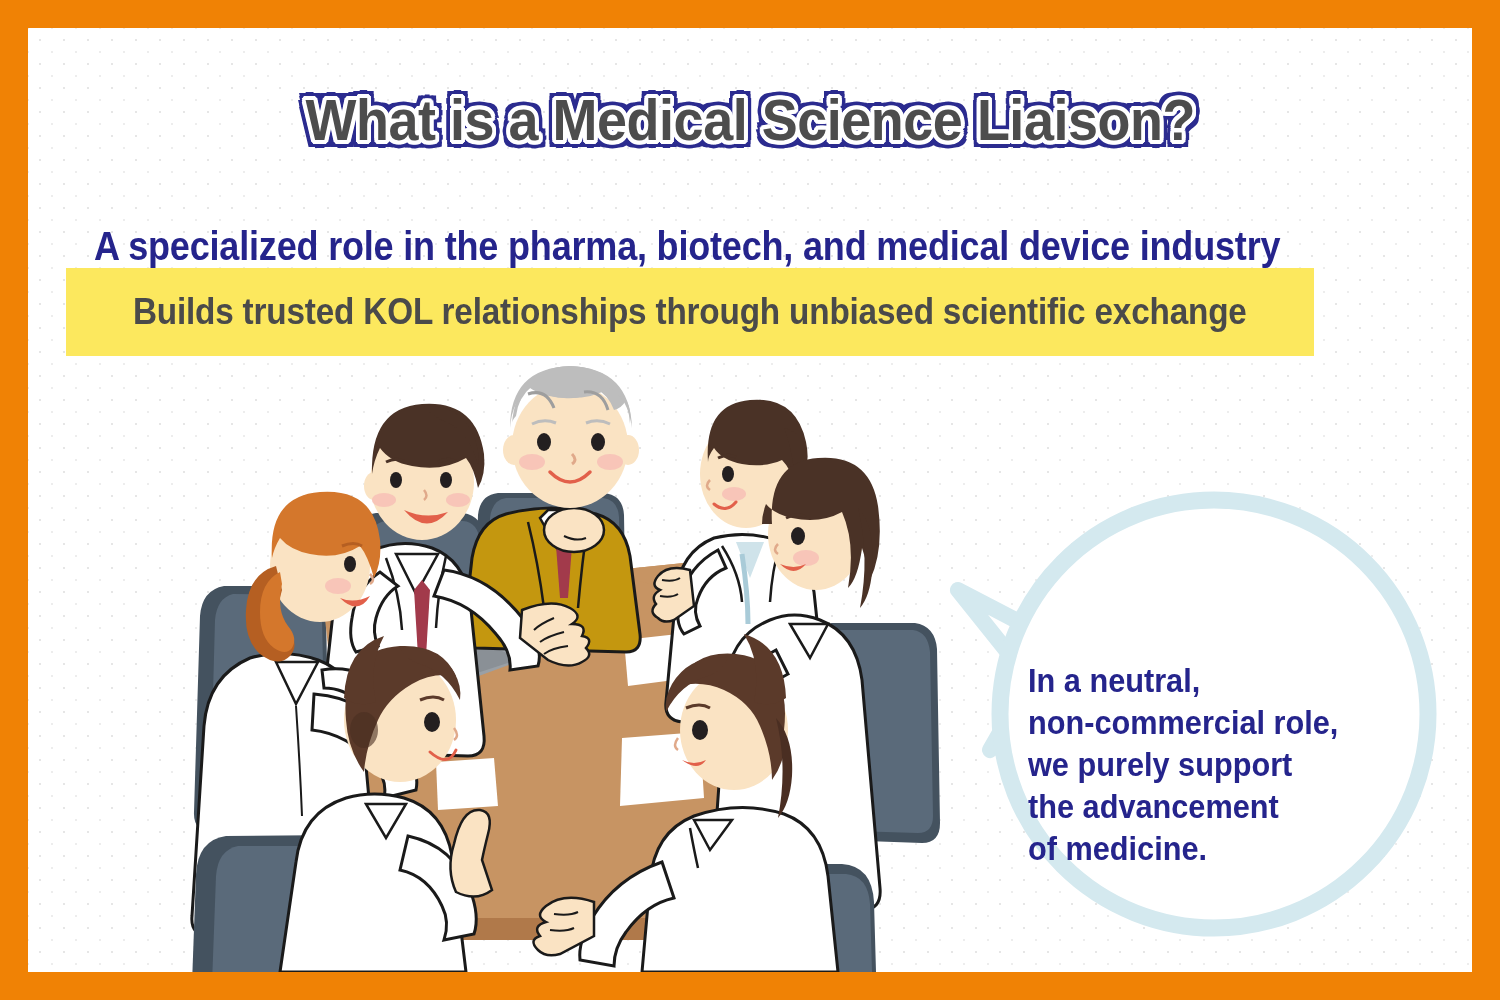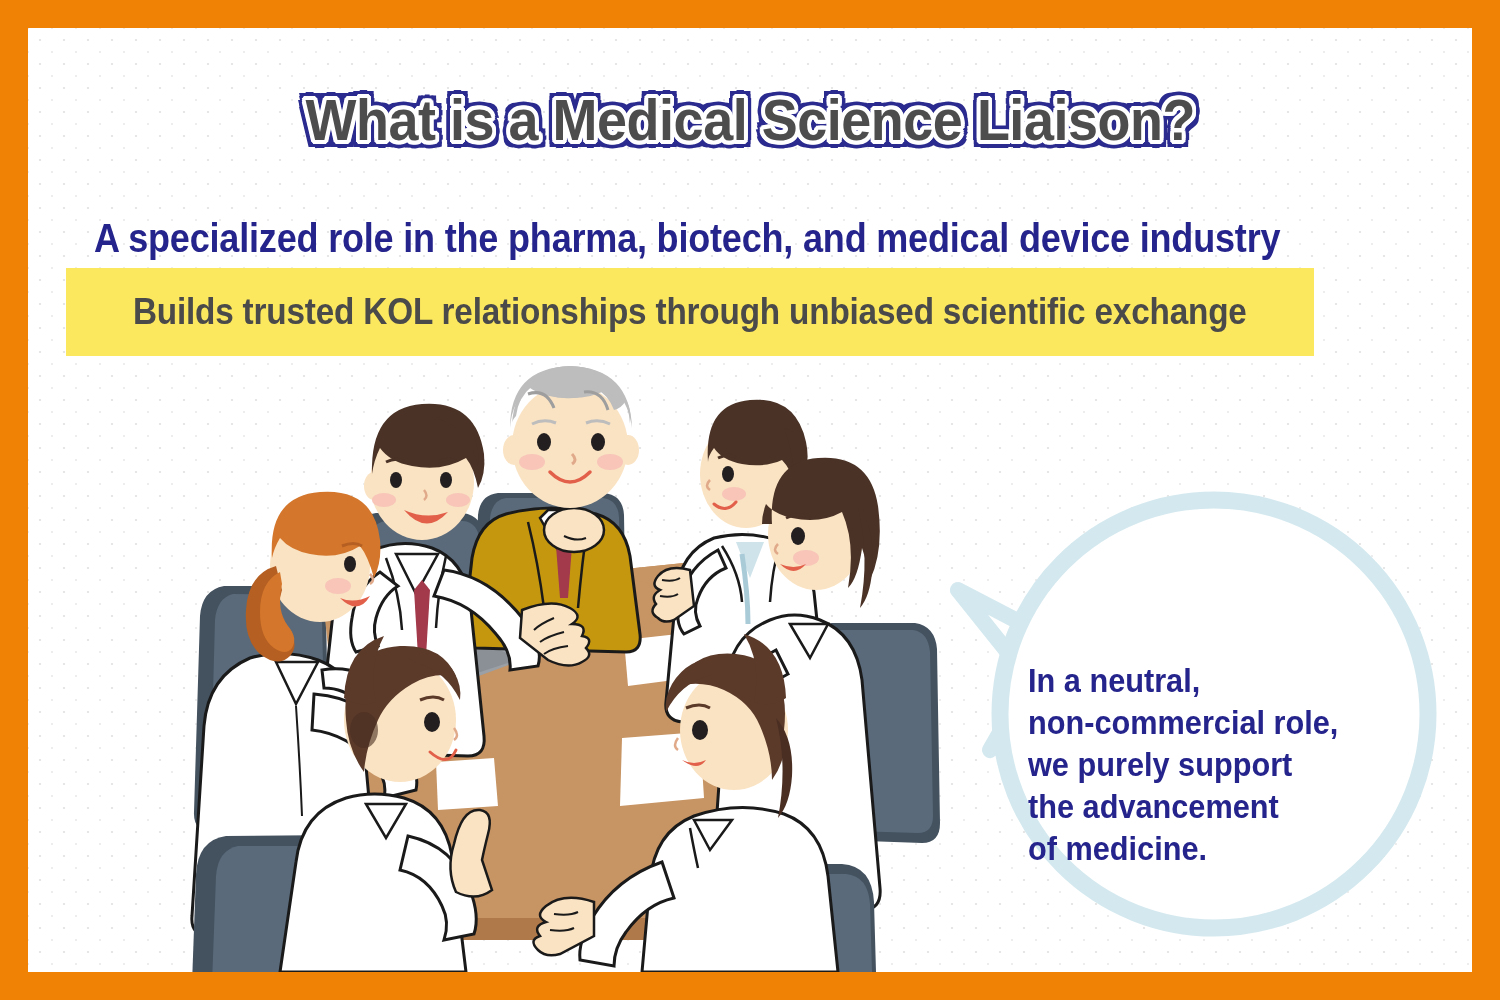--- a/index.html
+++ b/index.html
@@ -71,21 +71,21 @@
       -7px  4px 0 #2b2b8f,  7px  4px 0 #2b2b8f,
       -4px  7px 0 #2b2b8f,  4px  7px 0 #2b2b8f,
       -6px -6px 0 #2b2b8f,  6px -6px 0 #2b2b8f,
       -6px  6px 0 #2b2b8f,  6px  6px 0 #2b2b8f;
   }
 
   
   .subtitle-wrap {
     position: absolute;
     left: 0;
-    top: 188px;
+    top: 196px;
     width: 1312px;
   }
   .subtitle {
     display: inline-block;
     font-size: 40px;
     font-weight: 700;
     color: #25248c;
     font-family: "Liberation Sans Narrow", "Liberation Sans", sans-serif;
     transform: scaleX(0.90);
     transform-origin: center;

